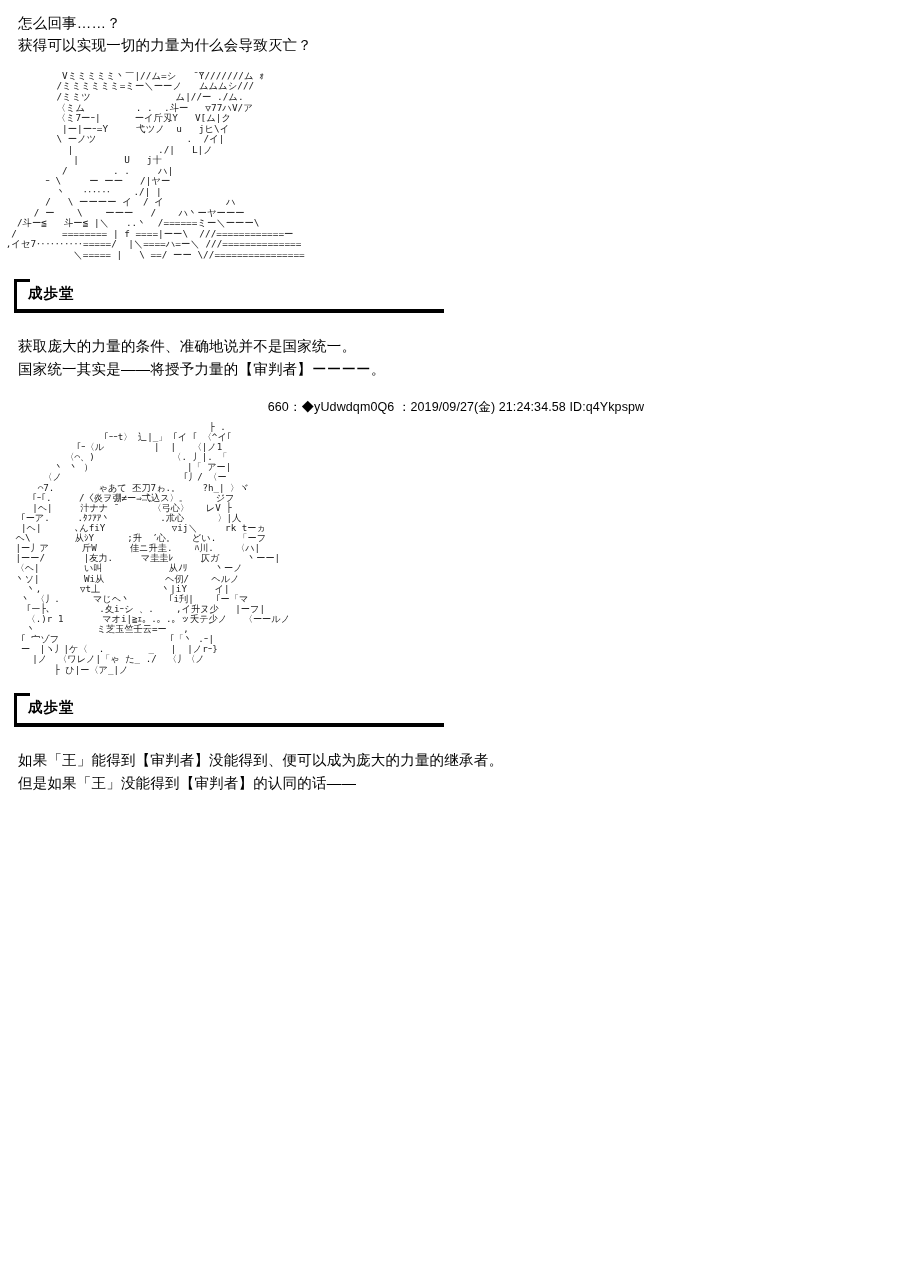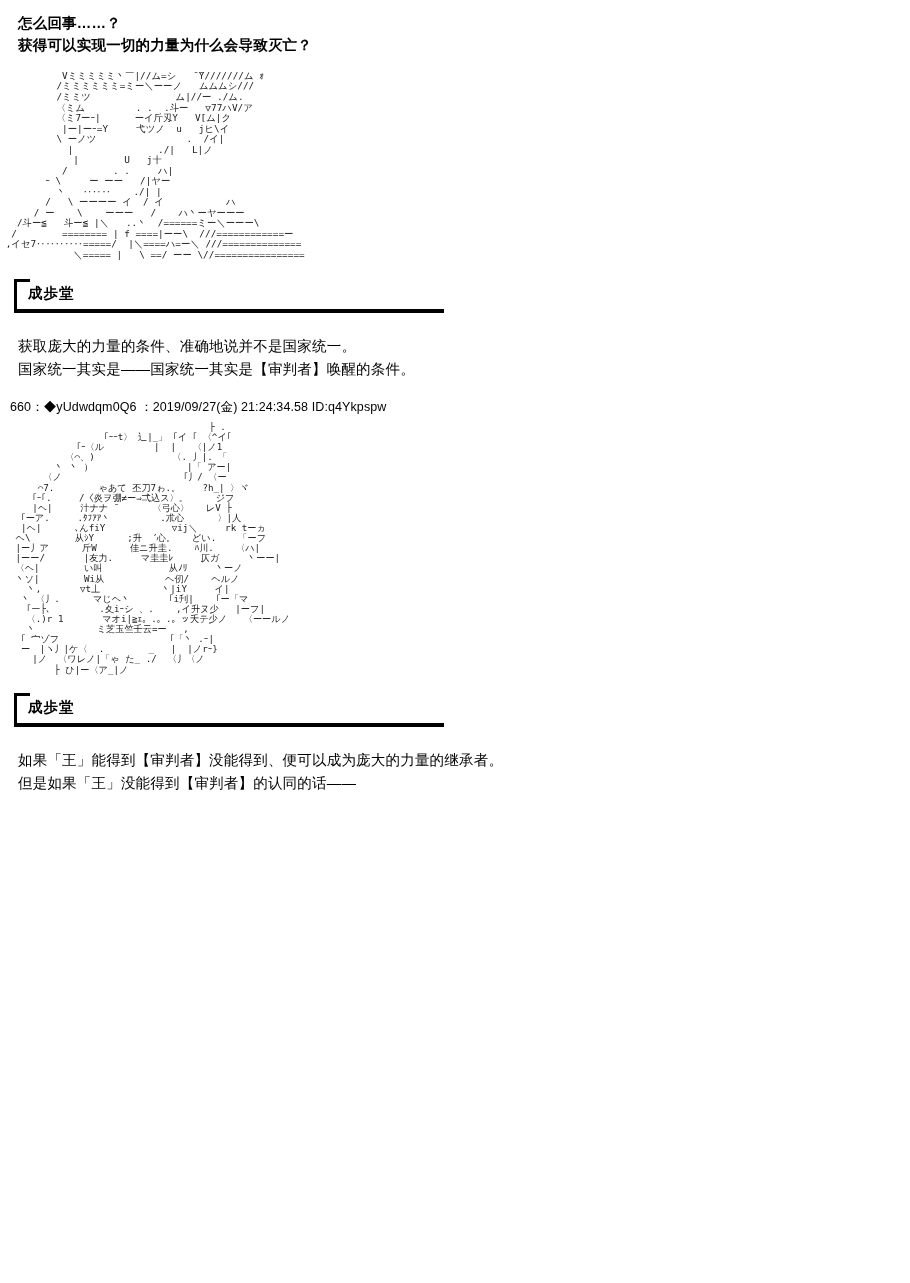--- a/index.html
+++ b/index.html
@@ -25,21 +25,21 @@
   .dialogue-block {
     padding: 12px 18px 0 18px;
   }
   .dialogue-line {
     font-size: 14.5px;
     line-height: 1.55;
     letter-spacing: 0.2px;
     white-space: pre-wrap;
   }
   .dialogue-line.bold {
-    font-weight: bold;
+    font-weight: normal;
   }
   .aa-art {
     font-family: "DejaVu Sans Mono", "Liberation Mono", monospace;
     font-size: 9.2px;
     line-height: 1.08;
     white-space: pre;
     letter-spacing: 0px;
     color: #1a1a1a;
     overflow: hidden;
   }
@@ -99,20 +99,21 @@
     font-size: 14.5px;
     line-height: 1.6;
     letter-spacing: 0.2px;
     white-space: pre-wrap;
   }
   .post-meta {
     padding: 18px 8px 0 10px;
     font-size: 12.5px;
     letter-spacing: 0.1px;
     color: #000;
+    text-align: center;
   }
   .bottom-pad { height: 24px; }
 </style>
 </head>
 <body>
 
 <div class="page">
 
   <div class="dialogue-block">
     <div class="dialogue-line bold">怎么回事……？</div>
@@ -140,21 +141,21 @@
 
   <div class="nameplate">
     <div class="tick"></div>
     <div class="vbar"></div>
     <div class="name">成歩堂</div>
     <div class="hbar"></div>
   </div>
 
   <div class="speech">
     <div class="line">获取庞大的力量的条件、准确地说并不是国家统一。</div>
-    <div class="line">国家统一其实是——国家统一其实是【审判者】唤醒的条件。</div>
+    <div class="line">国家统一其实是——将授予力量的【审判者】ーーーー。</div>
   </div>
 
   <div class="post-meta">660：◆yUdwdqm0Q6 ：2019/09/27(金) 21:24:34.58 ID:q4Ykpspw</div>
 
   <pre class="aa-art art-two">                                    ├ .
                  ｢ｰｰt〉 辶|_」 ｢イ ｢ 〈^イ｢
             ｢ｰ〈ル         |  |   〈|ノ1
           〈⌒、)              〈. 丿|. 「
         丶 丶 ）                 |「 アー|
       〈ノ                      ｢丿/ 〈ー

